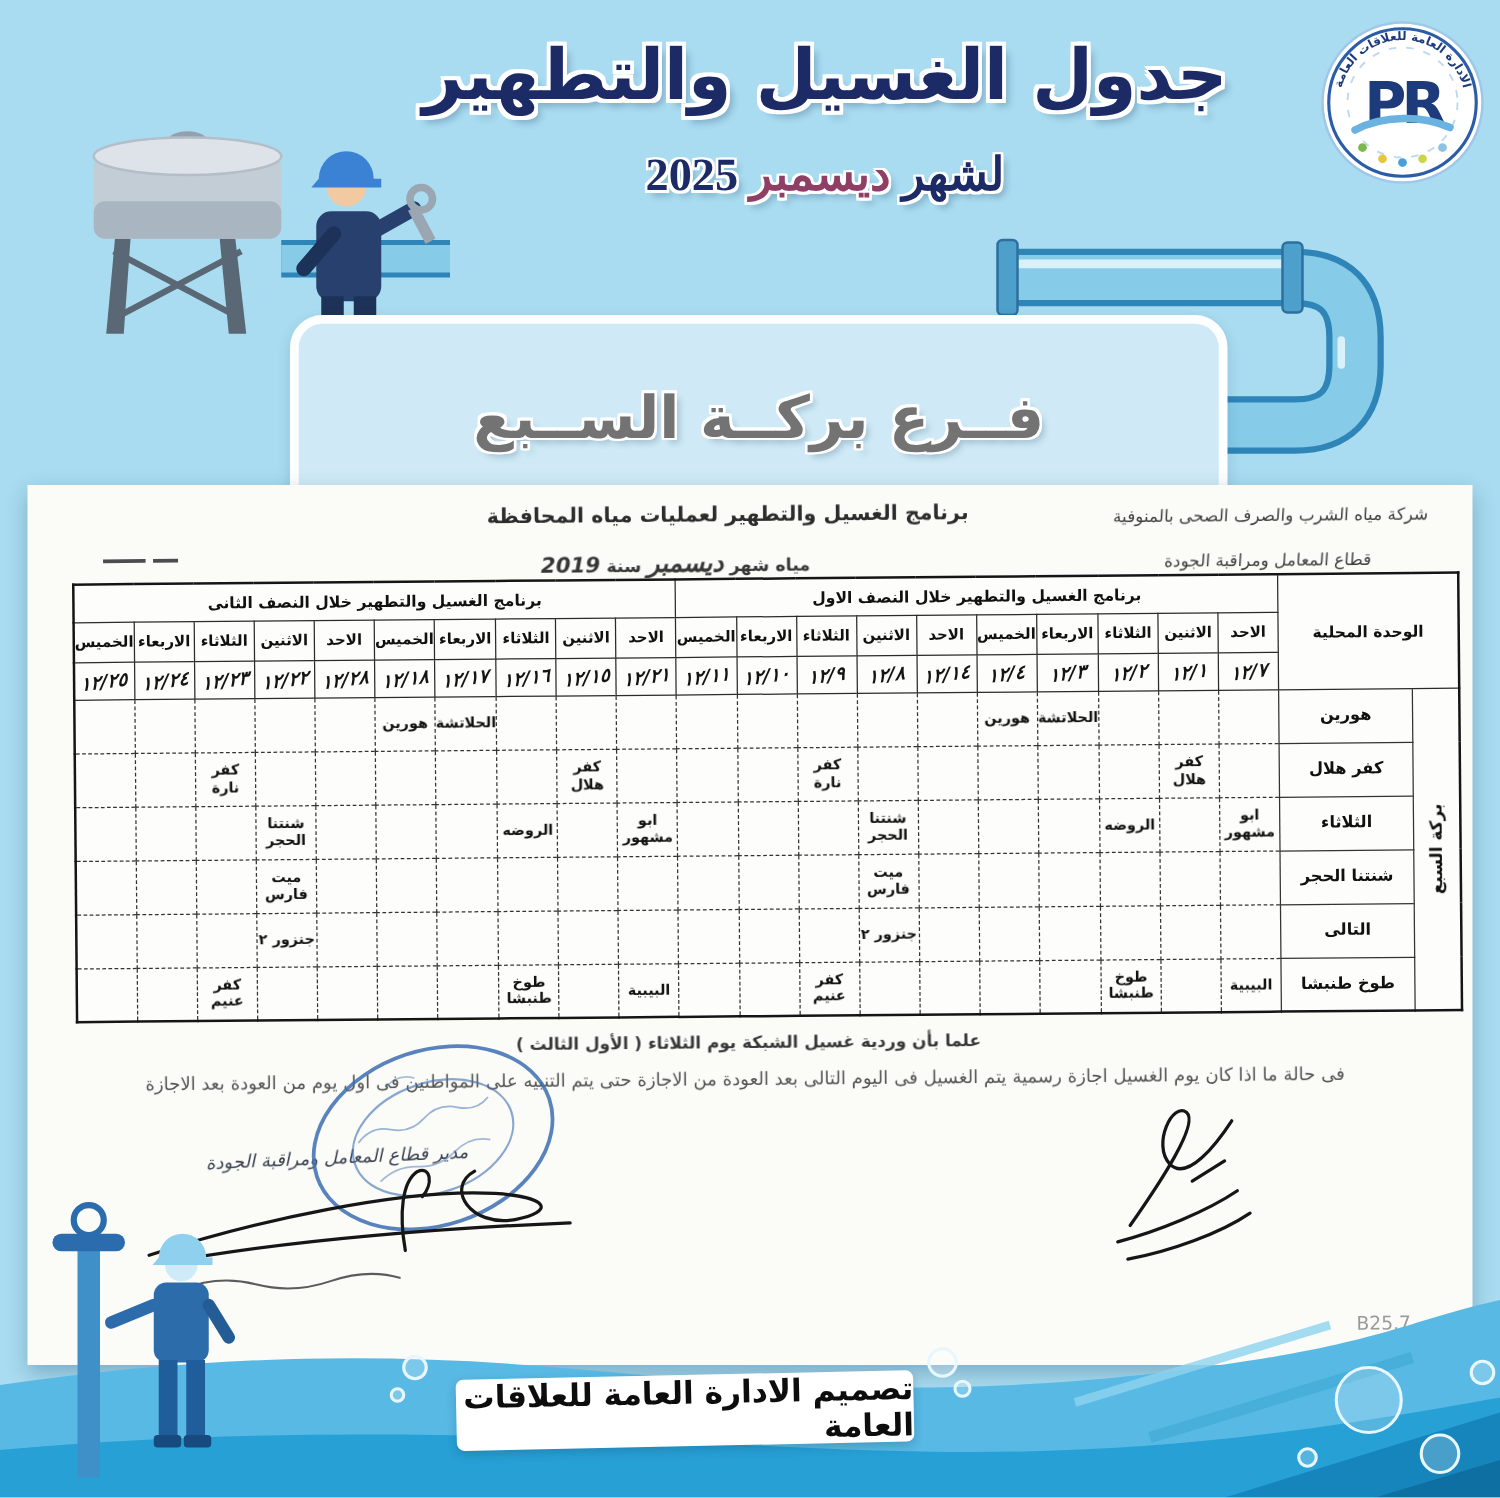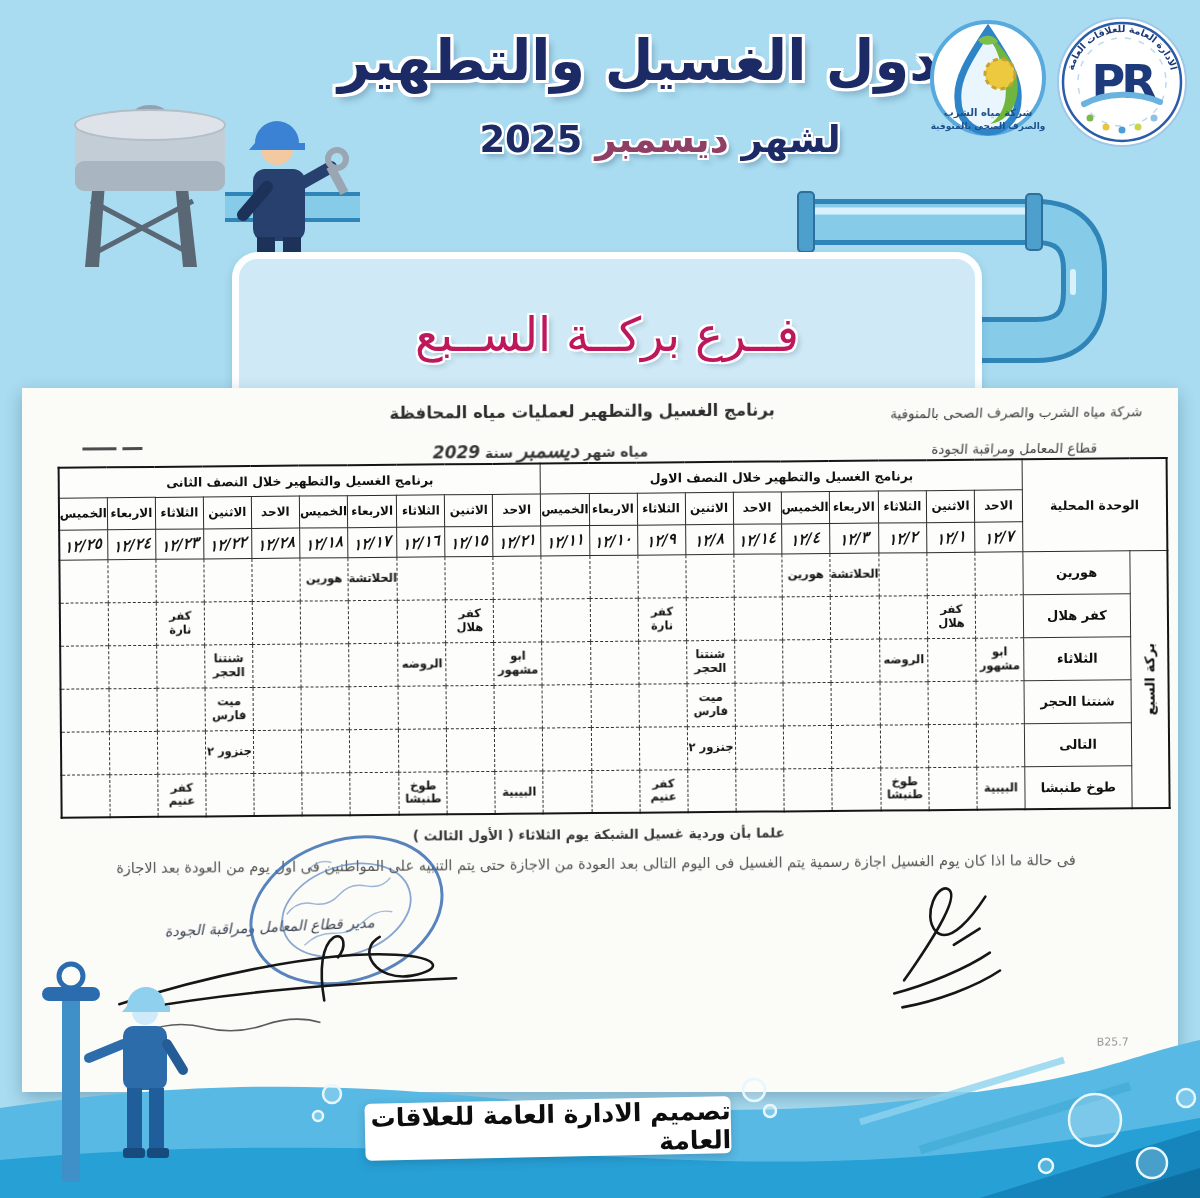--- a/index.html
+++ b/index.html
@@ -9,31 +9,31 @@
   .abs{position:absolute;}
 
   
   .poster-title{position:absolute;top:28px;left:320px;width:680px;text-align:center;direction:rtl;
     font-size:56px;font-weight:bold;color:#1c2a66;letter-spacing:1px;z-index:2;
     text-shadow:3px 0 0 #fff,-3px 0 0 #fff,0 3px 0 #fff,0 -3px 0 #fff,3px 3px 0 #fff,-3px -3px 0 #fff,
       -3px 3px 0 #fff,3px -3px 0 #fff,5px 6px 6px rgba(20,50,90,.28);}
   .poster-subtitle{position:absolute;top:118px;left:320px;width:680px;text-align:center;direction:rtl;
     font-size:37px;font-weight:bold;color:#1c2a66;z-index:2;
     text-shadow:2px 0 0 #fff,-2px 0 0 #fff,0 2px 0 #fff,0 -2px 0 #fff,2px 2px 0 #fff,-2px -2px 0 #fff,
-      -2px 2px 0 #fff,2px -2px 0 #fff,4px 5px 5px rgba(20,50,90,.28);}
+      -2px 2px 0 #fff,2px -2px 0 #fff,4px 5px 5px rgba(20,50,90,.28);font-family:Liberation Serif, serif;}
   .poster-subtitle .maroon{color:#8f3e66;}
 
   
   .logo-company{position:absolute;top:16px;left:928px;width:120px;height:128px;z-index:2;}
   .logo-pr{position:absolute;top:14px;left:1054px;width:136px;height:136px;z-index:2;}
 
   
   .branch-panel{position:absolute;left:232px;top:252px;width:736px;height:400px;background:#cfeaf6;
     border:7px solid #fdfeff;border-radius:26px;z-index:1;box-shadow:0 4px 10px rgba(30,80,120,.18);}
-  .branch-text{margin-top:48px;text-align:center;direction:rtl;font-size:47px;font-weight:normal;color:#be185d;
+  .branch-text{margin-top:48px;text-align:center;direction:rtl;font-size:47px;font-weight:bold;color:#737373;
     text-shadow:2px 0 0 #fff,-2px 0 0 #fff,0 2px 0 #fff,0 -2px 0 #fff,2px 2px 0 #fff,-2px -2px 0 #fff,
       -2px 2px 0 #fff,2px -2px 0 #fff,4px 4px 5px rgba(20,50,90,.22);}
 
   
   .doc{position:absolute;left:22px;top:388px;width:1156px;height:704px;background:#fbfbf8;z-index:3;
        box-shadow:0 6px 16px rgba(15,60,95,.3);}
   .doc-inner{position:absolute;inset:0;transform:rotate(-0.5deg);direction:rtl;color:#1c1c1c;}
   .scan{filter:blur(0.35px);opacity:.88;}
   .doc-h-right{position:absolute;top:10px;right:34px;text-align:center;font-size:13.5px;line-height:2.7;
     color:#242424;transform:skewX(-4deg);}
@@ -63,21 +63,21 @@
   td.date{overflow:visible;}
   .hand{display:inline-block;transform:rotate(-7deg) skewX(-6deg);font-size:15px;font-weight:bold;
     font-style:italic;color:#141414;}
 
   .doc-note{position:absolute;top:438px;right:370px;width:420px;text-align:center;font-size:13.5px;
     font-weight:bold;color:#1d1d1d;}
   .doc-para{position:absolute;top:468px;right:60px;left:50px;text-align:center;font-size:14.5px;
     color:#3c3c3c;white-space:nowrap;}
   .doc-sign-title{position:absolute;top:528px;left:86px;width:320px;text-align:center;font-size:14.5px;
     color:#20283a;transform:rotate(-2deg);font-style:italic;}
-  .corner-mark{position:absolute;bottom:39px;right:52px;font-size:11px;color:#9a9a9a;}
+  .corner-mark{position:absolute;bottom:20px;right:52px;font-size:15px;color:#9a9a9a;}
   .ink{position:absolute;inset:0;pointer-events:none;}
 
   
   .credit{position:absolute;left:365px;top:1100px;width:366px;height:57px;background:#ffffff;border-radius:6px;
     display:flex;align-items:center;justify-content:center;direction:rtl;font-size:25px;font-weight:bold;
     color:#0d0d0d;z-index:6;transform:rotate(-1.2deg);box-shadow:0 3px 8px rgba(20,60,90,.25);}
 
   .z1{z-index:1;} .z4{z-index:4;pointer-events:none;} .z5{z-index:5;}
 </style>
 </head>
@@ -118,31 +118,20 @@
     </g>
   </svg>
 
   <div class="poster-title">جدول الغسيل والتطهير</div>
   <div class="poster-subtitle">
     <span>لشهر</span>
     <span class="maroon">ديسمبر</span>
     <span>2025</span>
   </div>
 
-  <div class="logo-company">
-    <svg width="120" height="128" viewBox="0 0 120 128">
-      <circle cx="60" cy="62" r="56" fill="#ffffff" stroke="#58a9dd" stroke-width="4"></circle>
-      <path d="M60 14 C40 44 28 64 30 84 a30 32 0 0 0 60 0 C92 64 80 44 60 14 Z" fill="#eaf6fd" stroke="#2d85c8" stroke-width="7"></path>
-      <path d="M62 20 C84 40 94 62 88 84 C84 98 74 106 62 108 C80 96 86 70 62 20 Z" fill="#6fb53e"></path>
-      <circle cx="72" cy="58" r="15" fill="#ecc93f" stroke="#caa32e" stroke-width="3" stroke-dasharray="5 4"></circle>
-      <path d="M50 24 C56 18 66 18 70 26 C62 30 54 30 50 24 Z" fill="#7cbf49"></path>
-      <text x="60" y="100" text-anchor="middle" font-size="10" font-weight="bold" fill="#1d4f8a">شركة مياه الشرب</text>
-      <text x="60" y="113" text-anchor="middle" font-size="9" font-weight="bold" fill="#1d4f8a">والصرف الصحى بالمنوفية</text>
-    </svg>
-  </div>
   <div class="logo-pr">
     <svg width="136" height="136" viewBox="0 0 136 136">
       <defs>
           <path id="arcTop" d="M 18 68 A 50 50 0 0 1 118 68"></path>
         </defs>
       <circle cx="68" cy="68" r="64" fill="#ffffff" stroke="#9fc8e8" stroke-width="2"></circle>
       <circle cx="68" cy="68" r="59" fill="none" stroke="#2a5ca8" stroke-width="2.5"></circle>
       <circle cx="68" cy="68" r="44" fill="none" stroke="#bcd9ef" stroke-width="1.5" stroke-dasharray="6 8"></circle>
       <text font-size="9.5" font-weight="bold" fill="#1d3b7a">
         <textPath href="#arcTop" startOffset="50%" text-anchor="middle">الادارة العامة للعلاقات العامة</textPath>
@@ -167,21 +156,21 @@
     <div class="doc-inner">
       <div class="doc-h-right scan">
         <div>شركة مياه الشرب والصرف الصحى بالمنوفية</div>
         <div>قطاع المعامل ومراقبة الجودة</div>
       </div>
       <div class="doc-title scan">برنامج الغسيل والتطهير لعمليات مياه المحافظة</div>
       <div class="doc-period scan">
         <span>مياه شهر</span>
         <span class="hmonth">ديسمبر</span>
         <span>سنة</span>
-        <span class="hyear">2029</span>
+        <span class="hyear">2019</span>
       </div>
       <div class="doc-marks">
         <span class="dash" style="width:20px"></span><span class="dash" style="width:34px"></span><br>
         <span class="dash" style="width:14px;margin-top:8px"></span><span class="dash" style="width:26px;margin-top:8px"></span>
       </div>
 
       <table class="sched">
           <tbody>
             <tr class="r-group">
               <th class="unit-head" rowspan="3" colspan="2">الوحدة المحلية</th>

